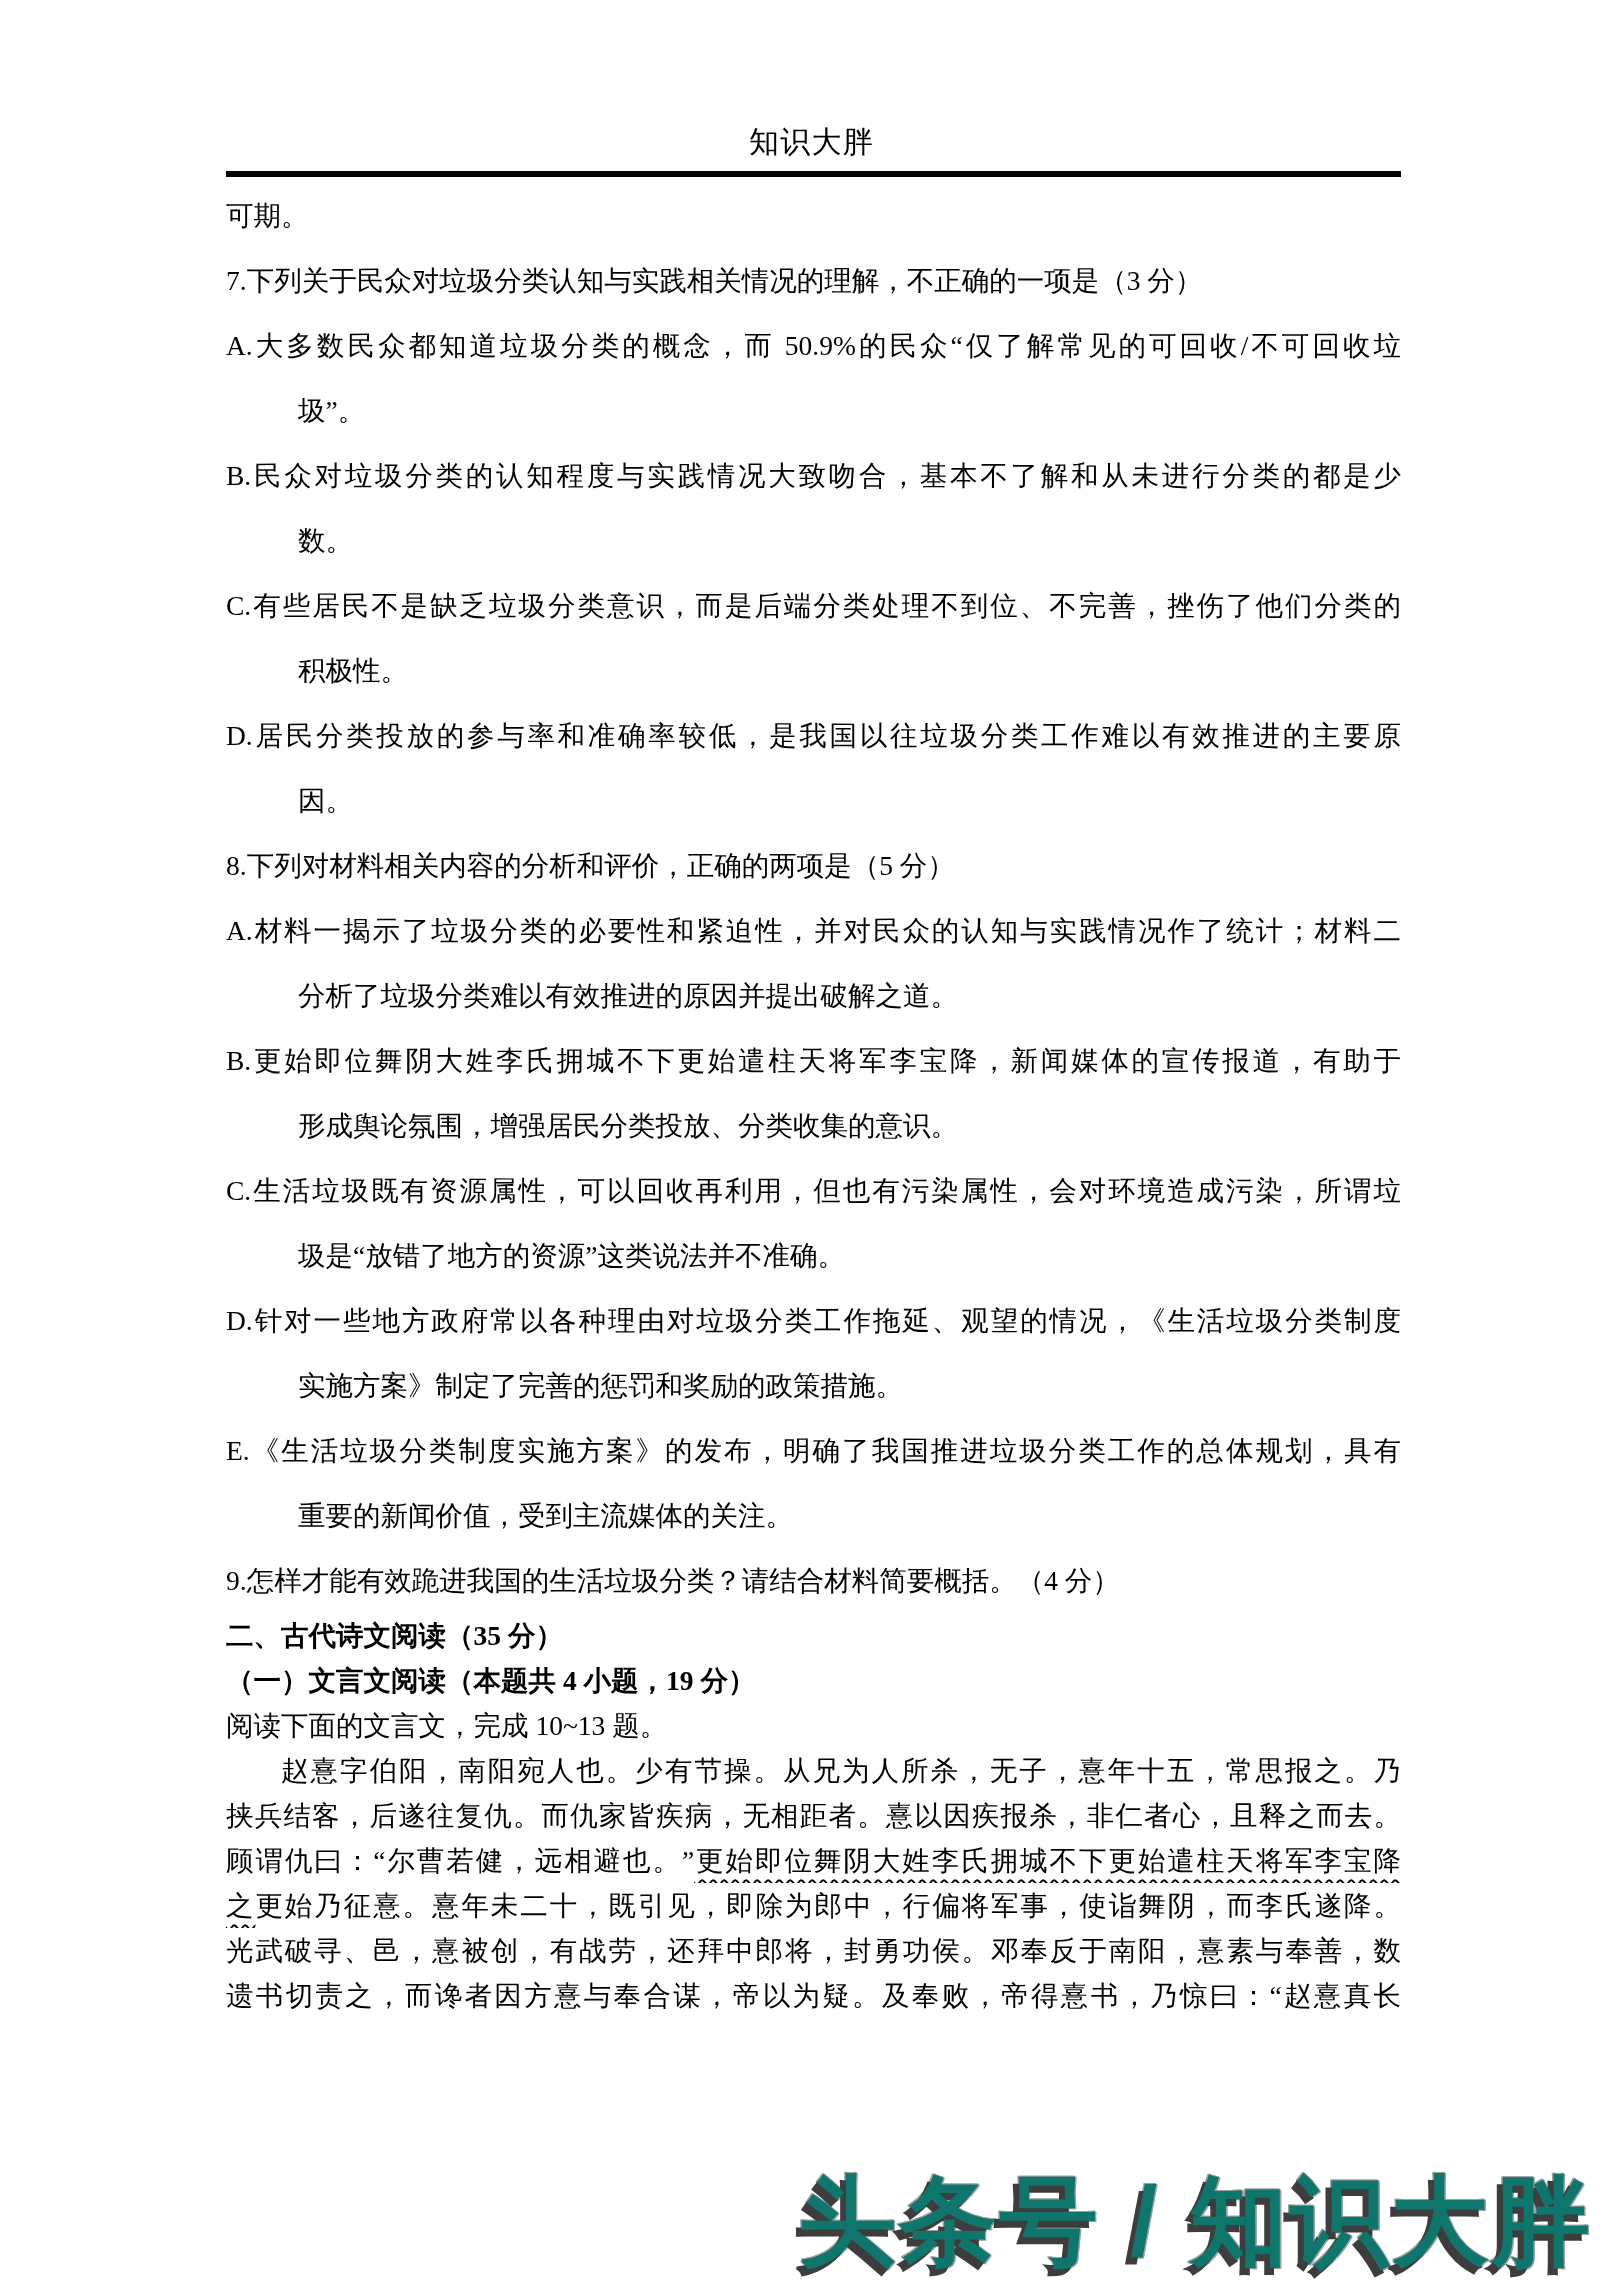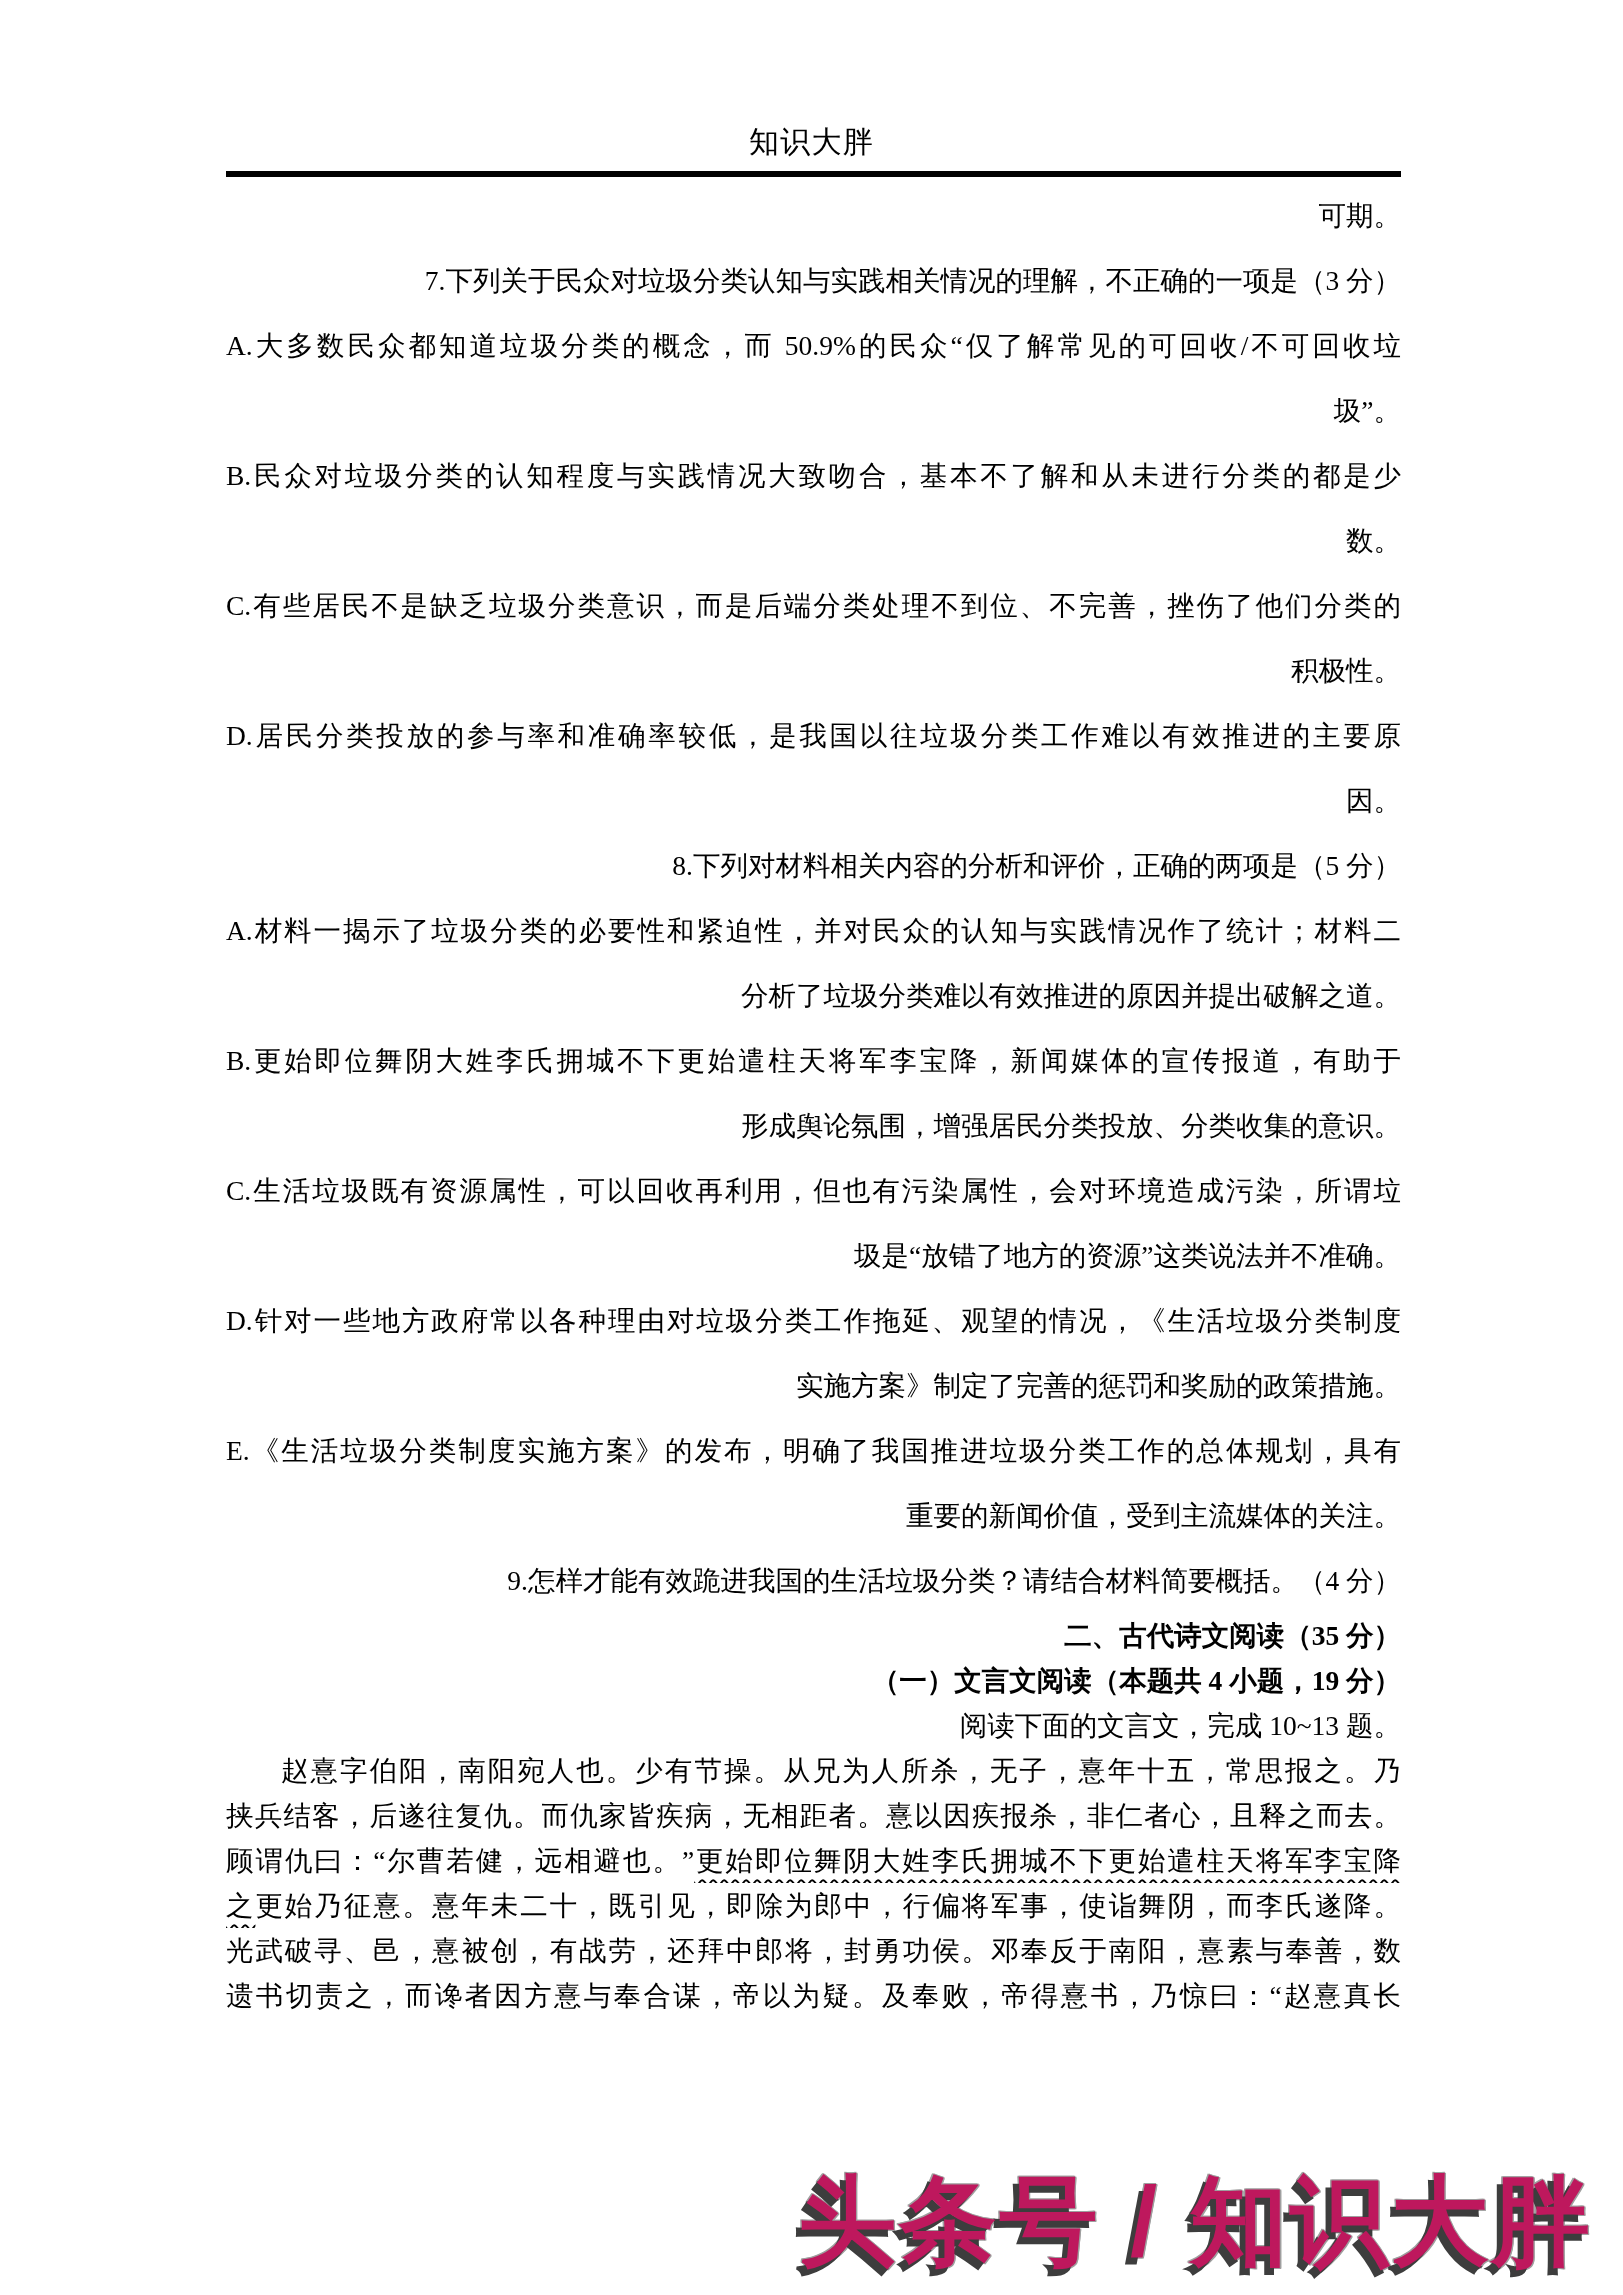--- a/index.html
+++ b/index.html
@@ -31,21 +31,20 @@
   }
   .content {
     position: absolute;
     top: 183px;
     left: 226px;
     width: 1175px;
   }
   .line {
     font-size: 27.5px;
     white-space: nowrap;
-    text-align: right;
   }
   .line.s1 { height: 65px; line-height: 65px; }
   .line.s2 { height: 45px;  line-height: 45px; }
   .line.bold { font-weight: bold; }
   .line.indent { padding-left: 72px; }
   .line.indent-cite { padding-left: 88px; }
   .line.indent-para { text-indent: 55px; }
   .line.fill {
     white-space: normal;
     text-align: justify;
@@ -60,21 +59,21 @@
   }
   .watermark {
     position: absolute;
     top: 2157px;
     right: 31px;
     font-family: "Liberation Sans", sans-serif;
     font-weight: bold;
     font-size: 98px;
     letter-spacing: 2.6px;
     white-space: nowrap;
-    color: #be185d;
+    color: #0f766e;
     text-shadow:
       -5.9px 7.2px 0 #3d3d3d,
       1.3px 0 0 #9f9f9f, -1.3px 0 0 #9f9f9f,
       0 1.3px 0 #9f9f9f, 0 -1.3px 0 #9f9f9f,
       1.3px 1.3px 0 #9f9f9f, -1.3px -1.3px 0 #9f9f9f;
   }
 </style>
 </head>
 <body>
 

